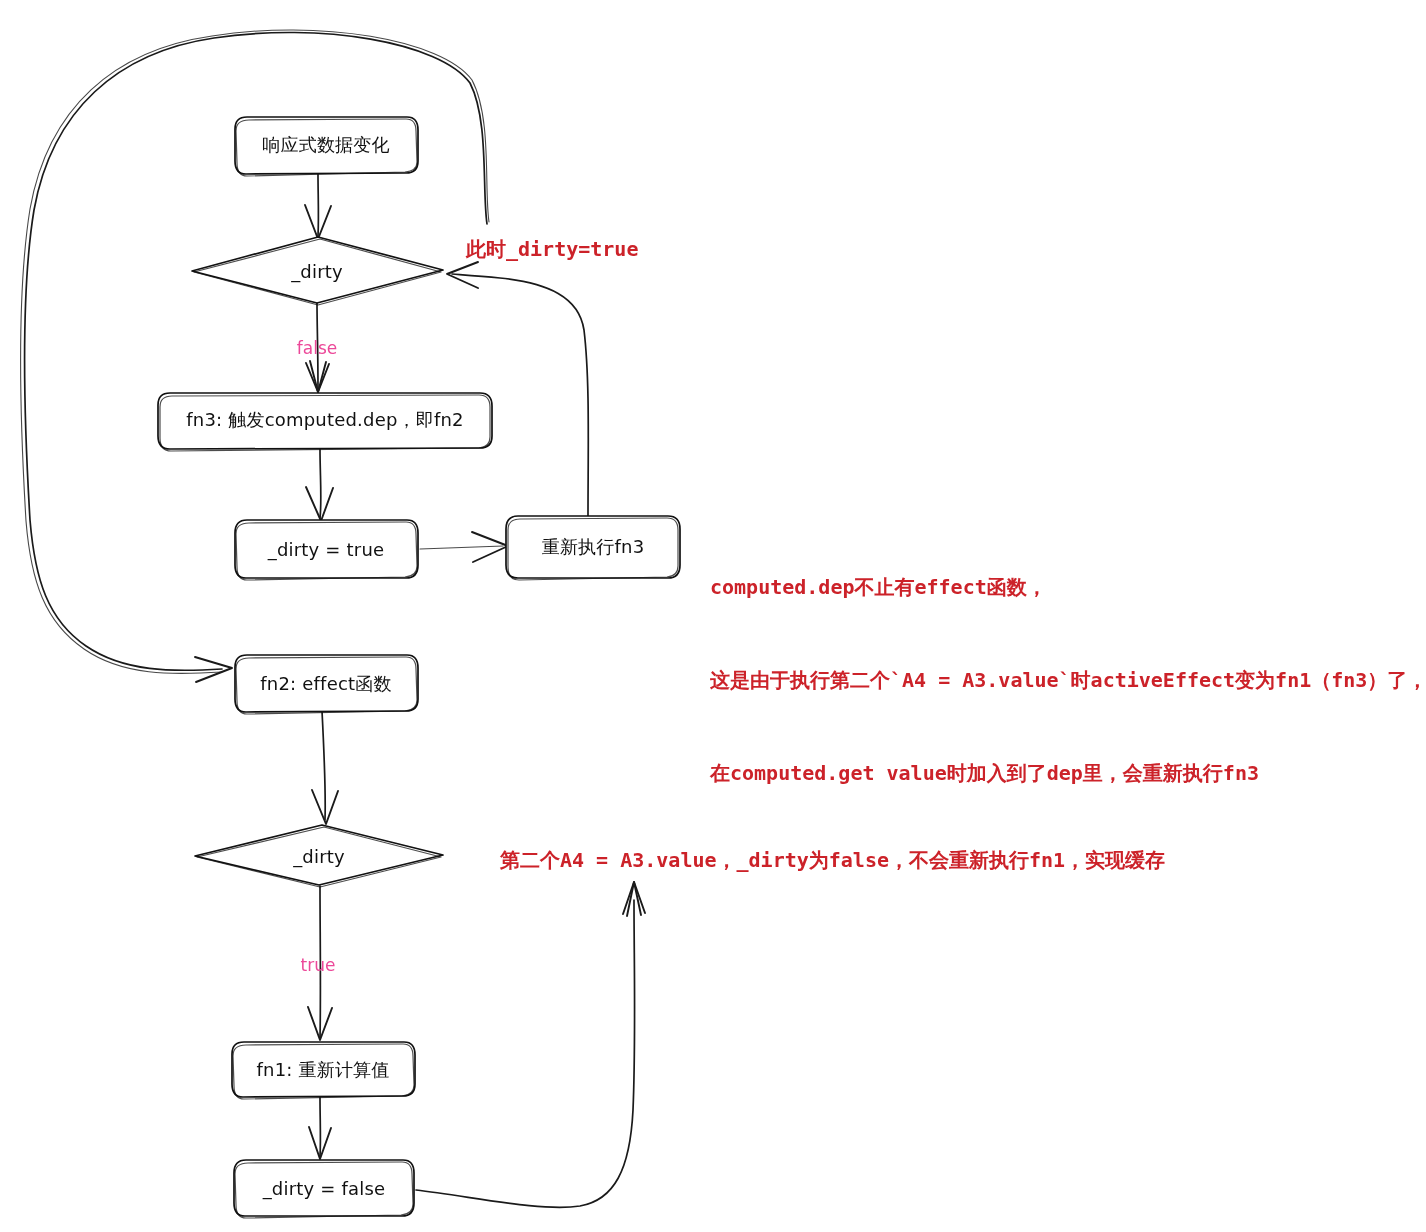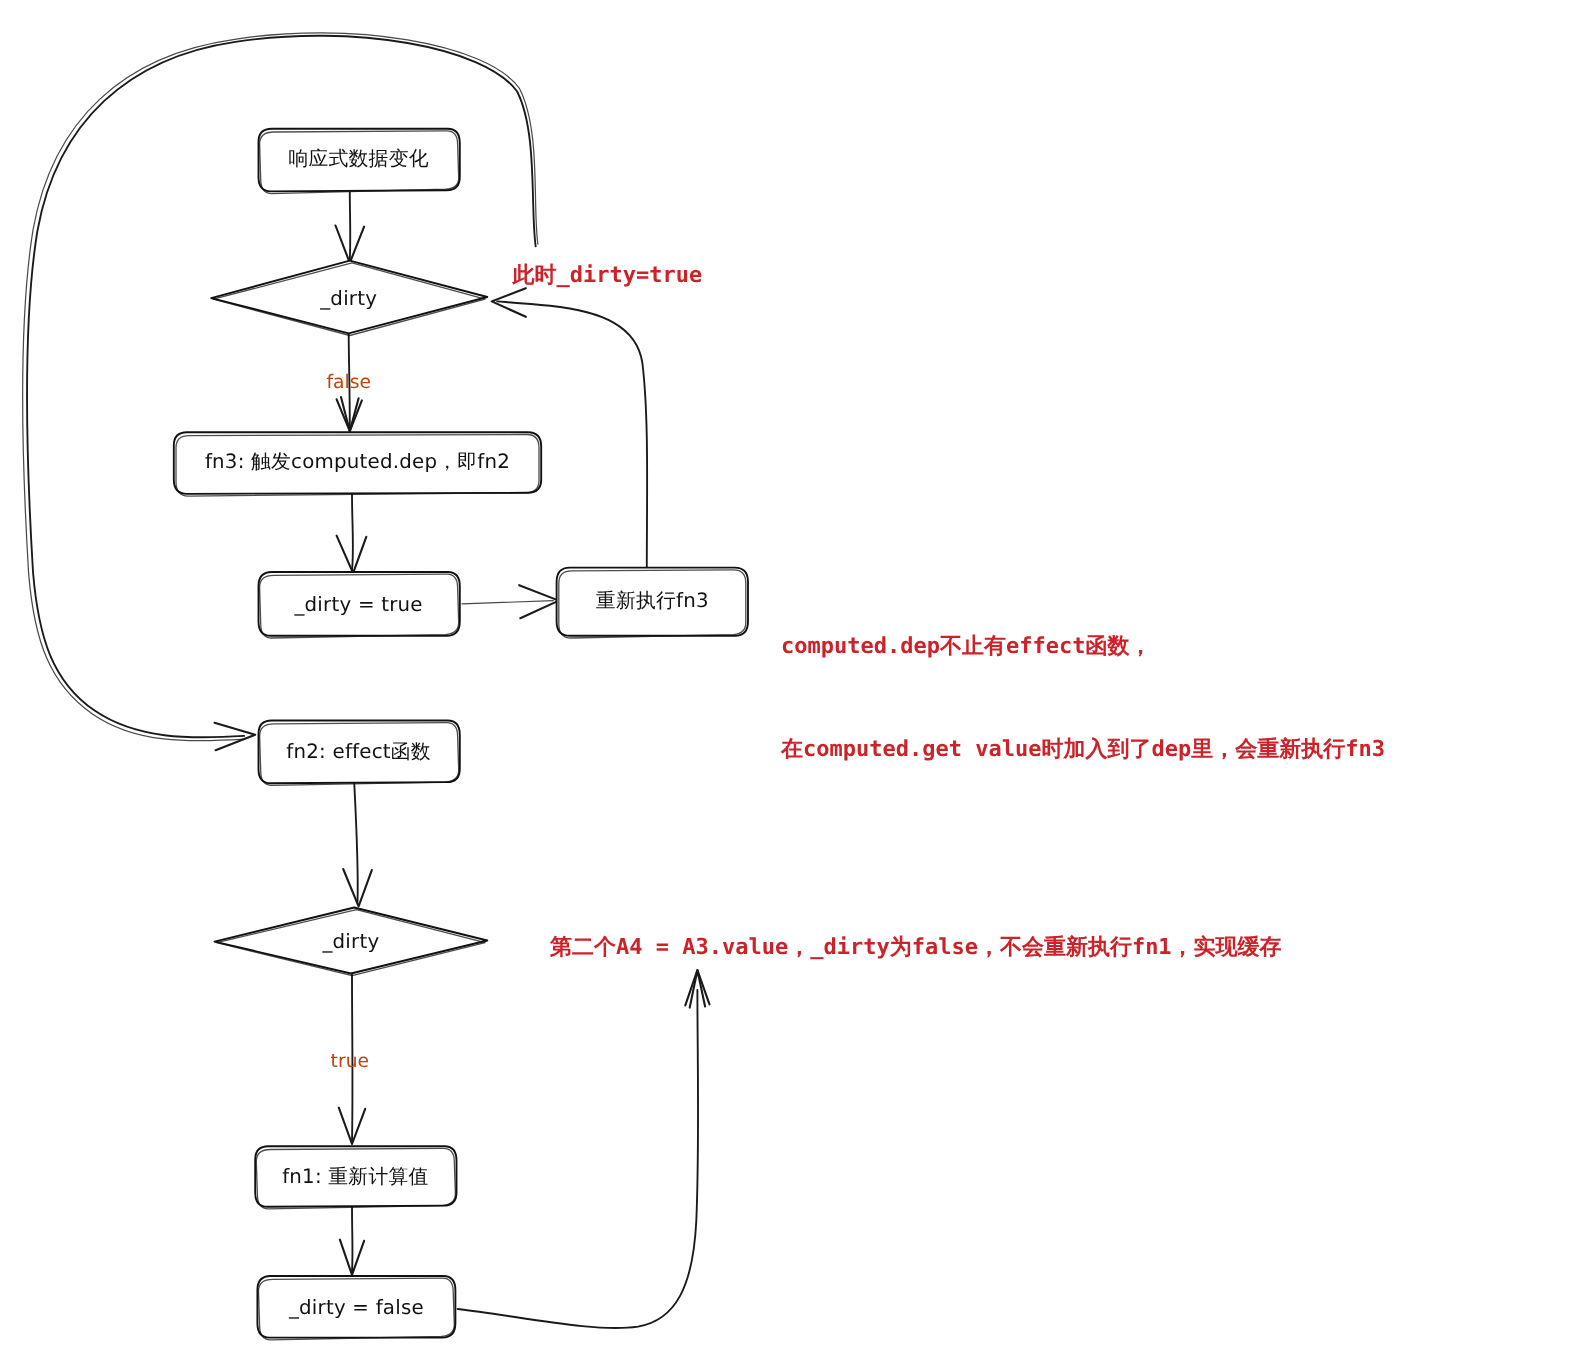--- a/index.html
+++ b/index.html
@@ -70,21 +70,21 @@
     color: #111111;
     font-family: "DejaVu Sans", sans-serif;
     font-size: 18px;
     line-height: 1.1;
     white-space: nowrap;
     transform: translate(-50%, -50%);
     letter-spacing: .2px;
   }
   .edge-label {
     position: absolute;
-    color: #c2410c;
+    color: #ec4899;
     font-family: "DejaVu Sans", sans-serif;
     font-size: 17px;
     white-space: nowrap;
     transform: translate(-50%, -50%);
   }
   .annotation {
     position: absolute;
     color: #cc2229;
     font-family: "DejaVu Sans Mono", monospace;
     font-size: 20px;
@@ -213,18 +213,19 @@
   <div class="node-label" style="left:323px; top:1070px;">fn1: 重新计算值</div>
   <div class="node-label" style="left:324px; top:1189px;">_dirty = false</div>
 
   <div class="edge-label" style="left:317px; top:348px;">false</div>
   <div class="edge-label" style="left:318px; top:965px;">true</div>
 
   <div class="annotation single" style="left:466px; top:234px;">此时_dirty=true</div>
 
   <div class="annotation" style="left:710px; top:510px;">
     <div>computed.dep不止有effect函数，</div>
+    <div>这是由于执行第二个`A4 = A3.value`时activeEffect变为fn1（fn3）了，</div>
     <div>在computed.get value时加入到了dep里，会重新执行fn3</div>
   </div>
 
   <div class="annotation single" style="left:500px; top:845px;">第二个A4 = A3.value，_dirty为false，不会重新执行fn1，实现缓存</div>
 
 </div>
 
 </body></html>

